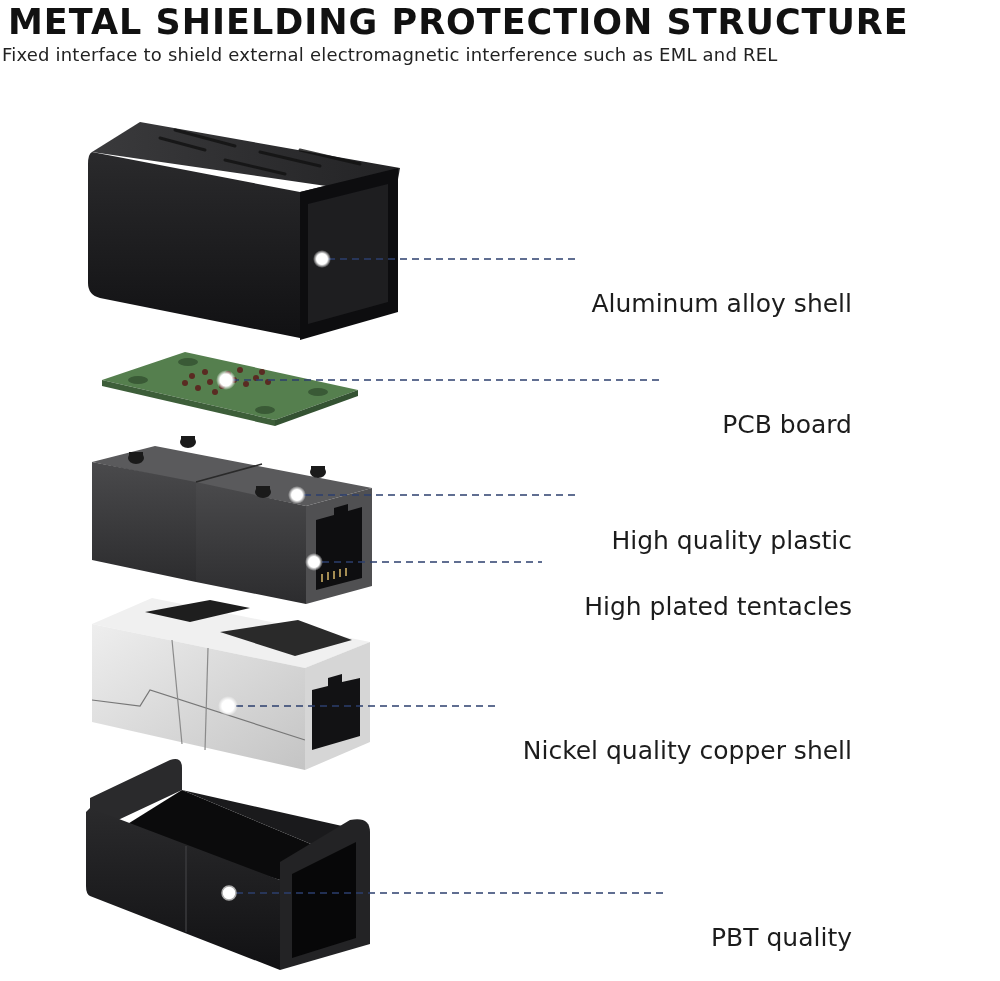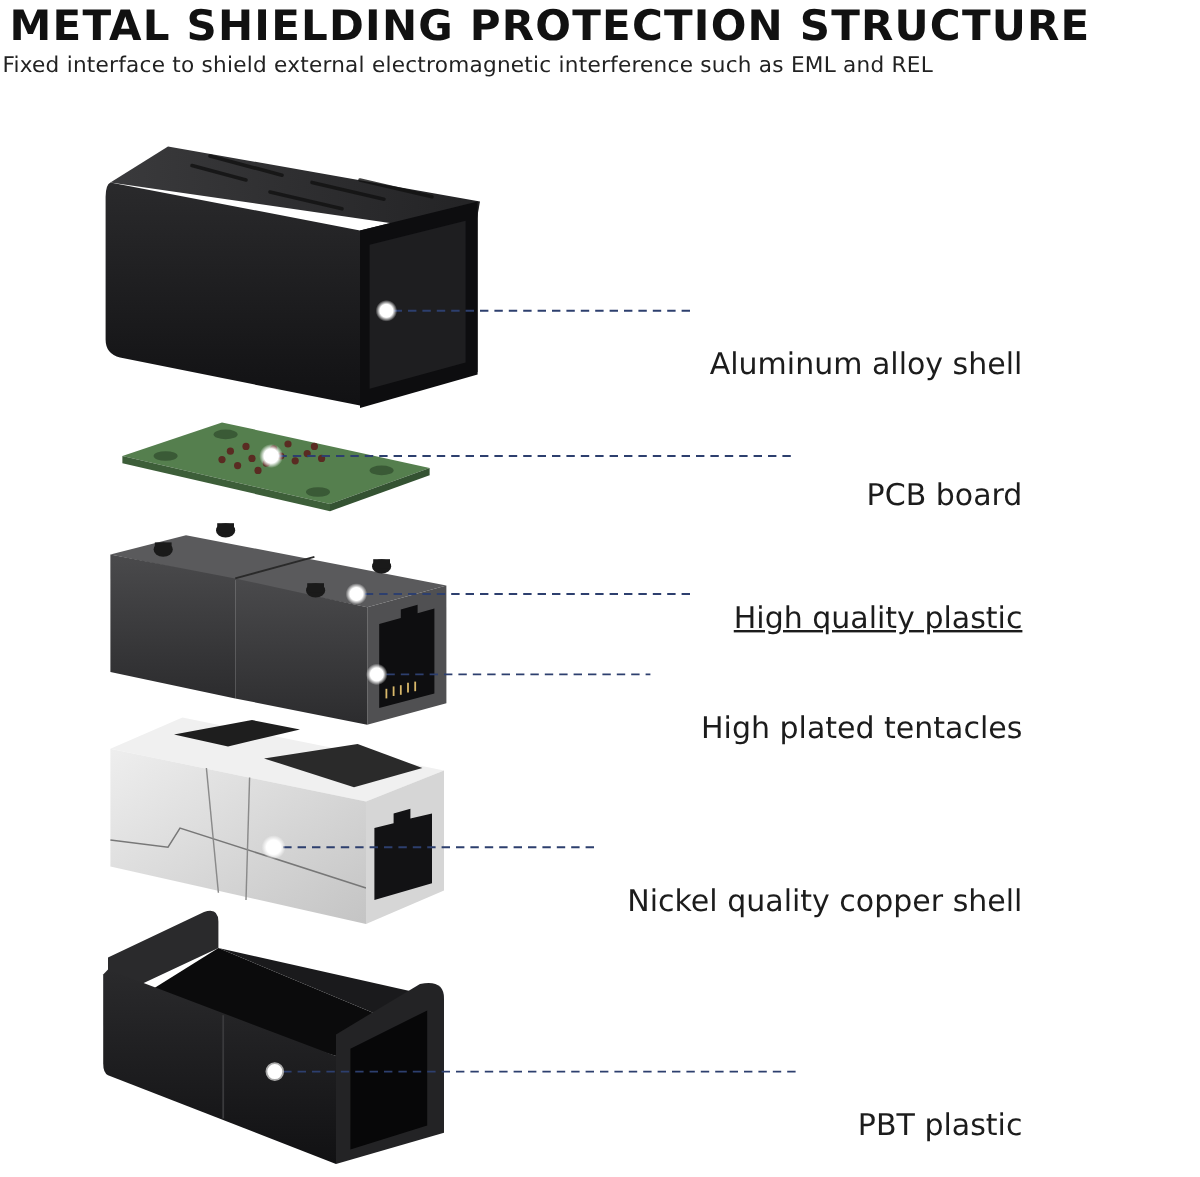--- a/index.html
+++ b/index.html
@@ -148,17 +148,17 @@
     <line x1="236" y1="706" x2="498" y2="706" stroke="#2d3f6e" stroke-width="1.6" stroke-dasharray="7,5"></line>
     <circle cx="228" cy="706" r="10" fill="url(#gGlow)"></circle>
   </g>
   <g>
     <line x1="236" y1="893" x2="666" y2="893" stroke="#2d3f6e" stroke-width="1.6" stroke-dasharray="7,5"></line>
     <circle cx="229" cy="893" r="7" fill="#ffffff" stroke="#aaaaaa" stroke-width="1.5"></circle>
   </g>
 </svg>
 
 <div class="label" style="top:241px;">Aluminum alloy shell</div>
-<div class="label" style="top:350px;text-align:center;">PCB board</div>
-<div class="label" style="top:452px;text-decoration:underline;">High quality plastic</div>
+<div class="label" style="top:362px;text-align:center;">PCB board</div>
+<div class="label" style="top:478px;">High quality plastic</div>
 <div class="label" style="top:544px;">High plated tentacles</div>
 <div class="label" style="top:688px;">Nickel quality copper shell</div>
-<div class="label" style="top:875px;">PBT plastic</div>
+<div class="label" style="top:875px;">PBT quality</div>
 
 </body></html>

